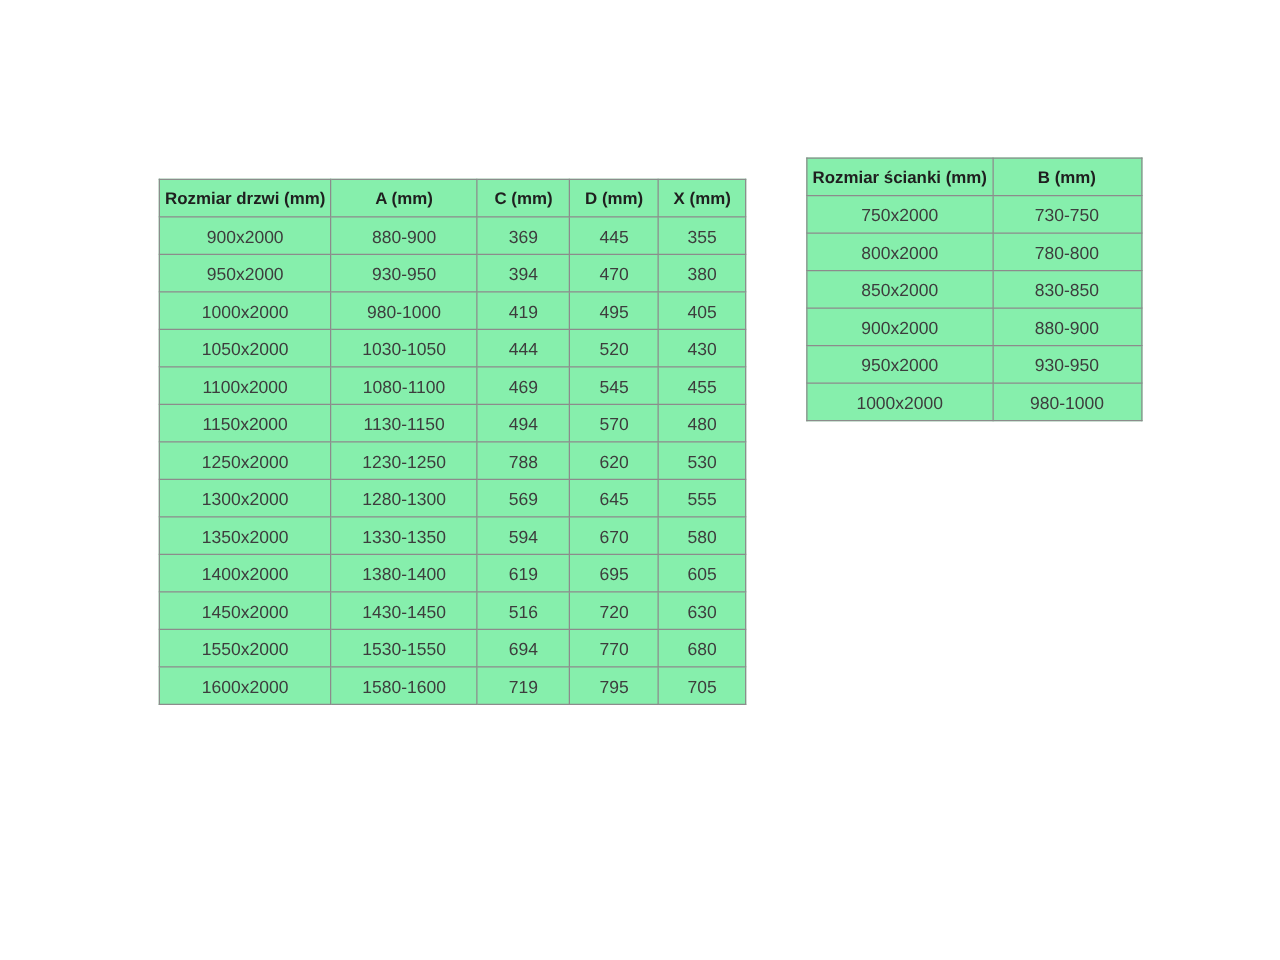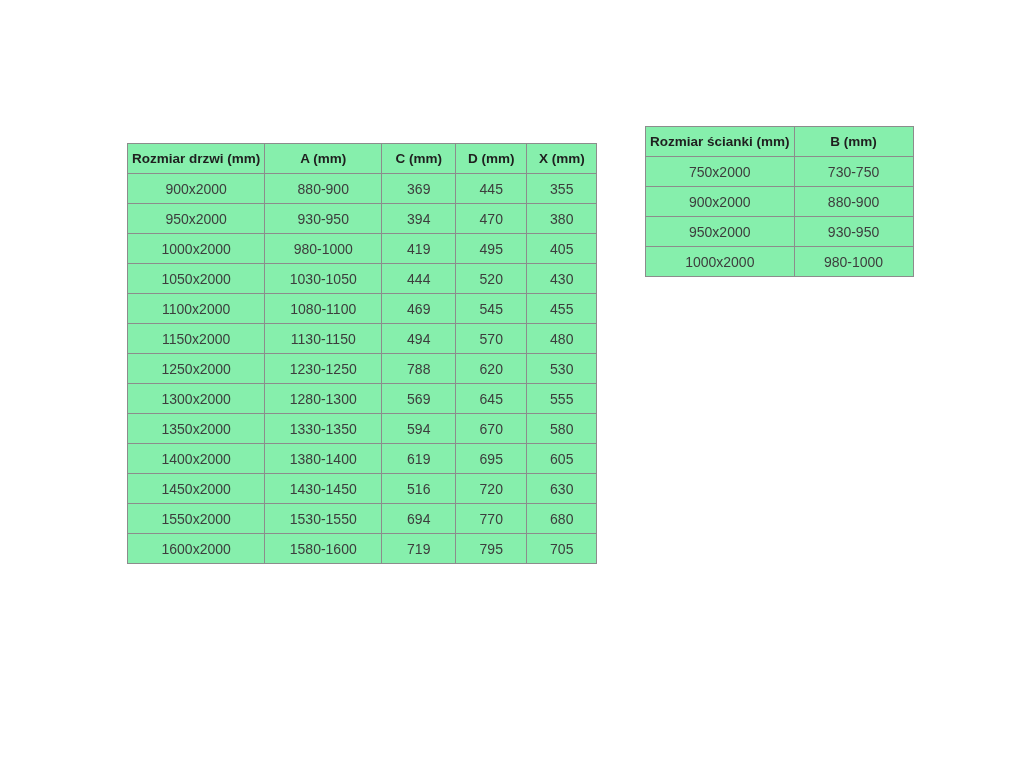--- a/index.html
+++ b/index.html
@@ -171,20 +171,28 @@
           <th>Rozmiar ścianki (mm)</th>
           <th>B (mm)</th>
         </tr>
       </thead>
       <tbody>
         <tr>
           <td>750x2000</td>
           <td>730-750</td>
         </tr>
         <tr>
+          <td>800x2000</td>
+          <td>780-800</td>
+        </tr>
+        <tr>
+          <td>850x2000</td>
+          <td>830-850</td>
+        </tr>
+        <tr>
           <td>900x2000</td>
           <td>880-900</td>
         </tr>
         <tr>
           <td>950x2000</td>
           <td>930-950</td>
         </tr>
         <tr>
           <td>1000x2000</td>
           <td>980-1000</td>

